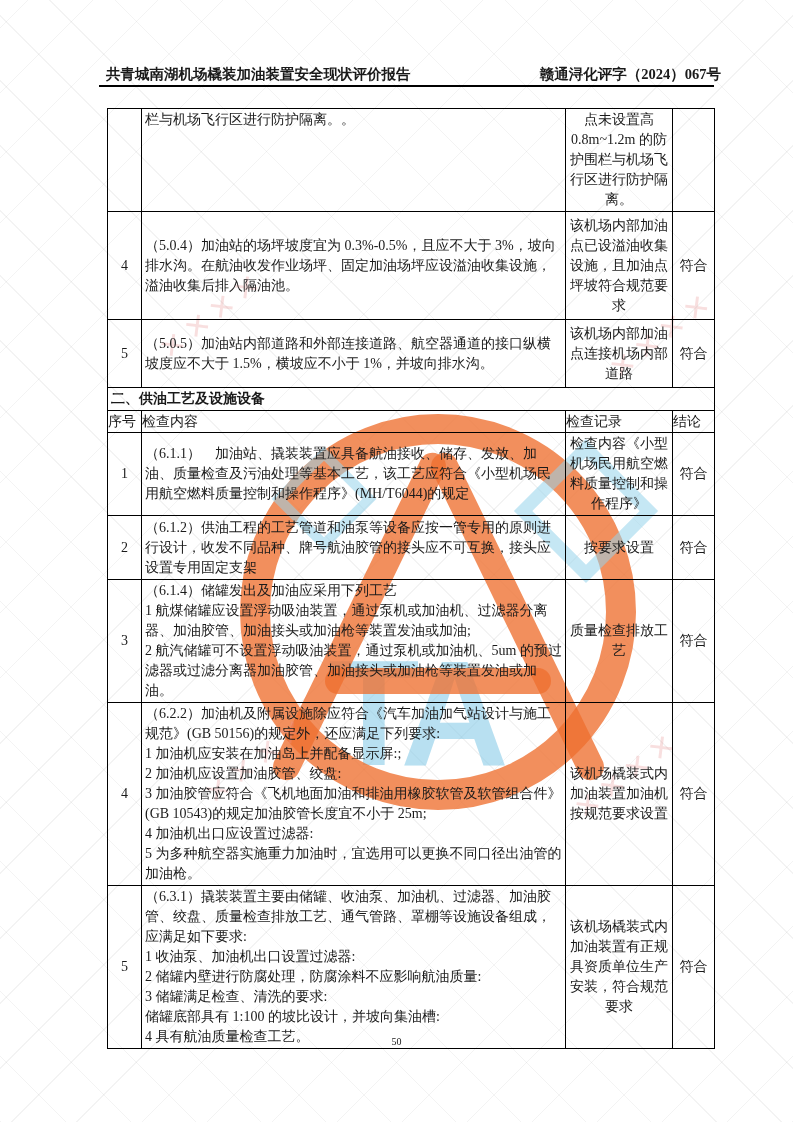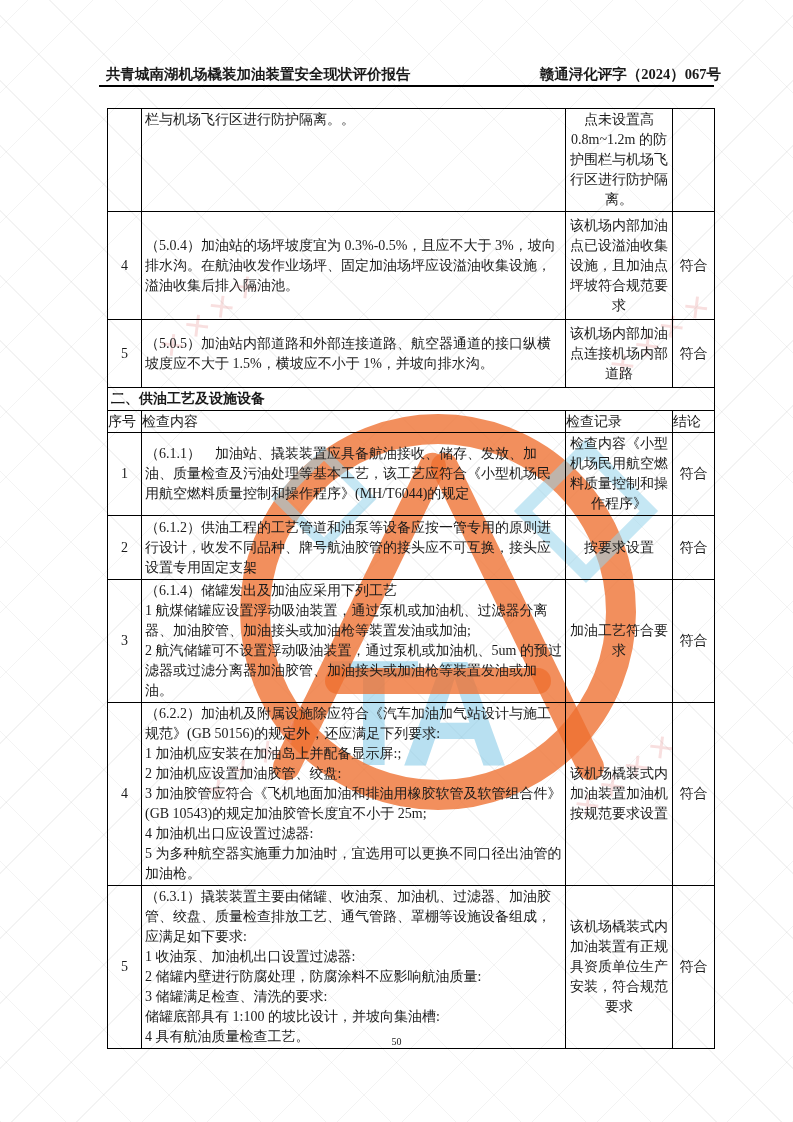--- a/index.html
+++ b/index.html
@@ -162,21 +162,21 @@
         <td class="c-num">2</td>
         <td class="c-content">（6.1.2）供油工程的工艺管道和油泵等设备应按一管专用的原则进行设计，收发不同品种、牌号航油胶管的接头应不可互换，接头应设置专用固定支架</td>
         <td class="c-record">按要求设置</td>
         <td class="c-con">符合</td>
       </tr>
       <tr style="height:100px">
         <td class="c-num">3</td>
         <td class="c-content">（6.1.4）储罐发出及加油应采用下列工艺
 1 航煤储罐应设置浮动吸油装置，通过泵机或加油机、过滤器分离器、加油胶管、加油接头或加油枪等装置发油或加油;
 2 航汽储罐可不设置浮动吸油装置，通过泵机或加油机、5um 的预过滤器或过滤分离器加油胶管、加油接头或加油枪等装置发油或加油。</td>
-        <td class="c-record">加油工艺符合要求</td>
+        <td class="c-record">质量检查排放工艺</td>
         <td class="c-con">符合</td>
       </tr>
       <tr style="height:176px">
         <td class="c-num">4</td>
         <td class="c-content">（6.2.2）加油机及附属设施除应符合《汽车加油加气站设计与施工规范》(GB 50156)的规定外，还应满足下列要求:
 1 加油机应安装在加油岛上并配备显示屏:;
 2 加油机应设置加油胶管、绞盘:
 3 加油胶管应符合《飞机地面加油和排油用橡胶软管及软管组合件》(GB 10543)的规定加油胶管长度宜不小于 25m;
 4 加油机出口应设置过滤器:
 5 为多种航空器实施重力加油时，宜选用可以更换不同口径出油管的加油枪。</td>

